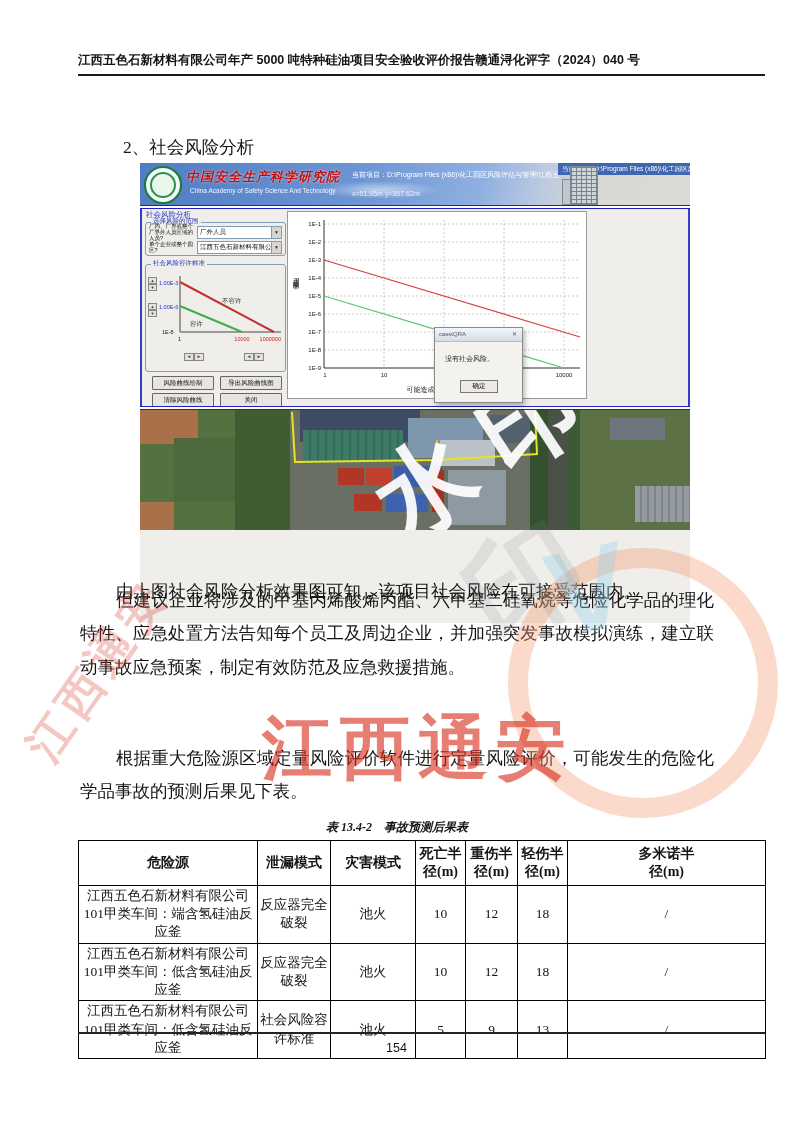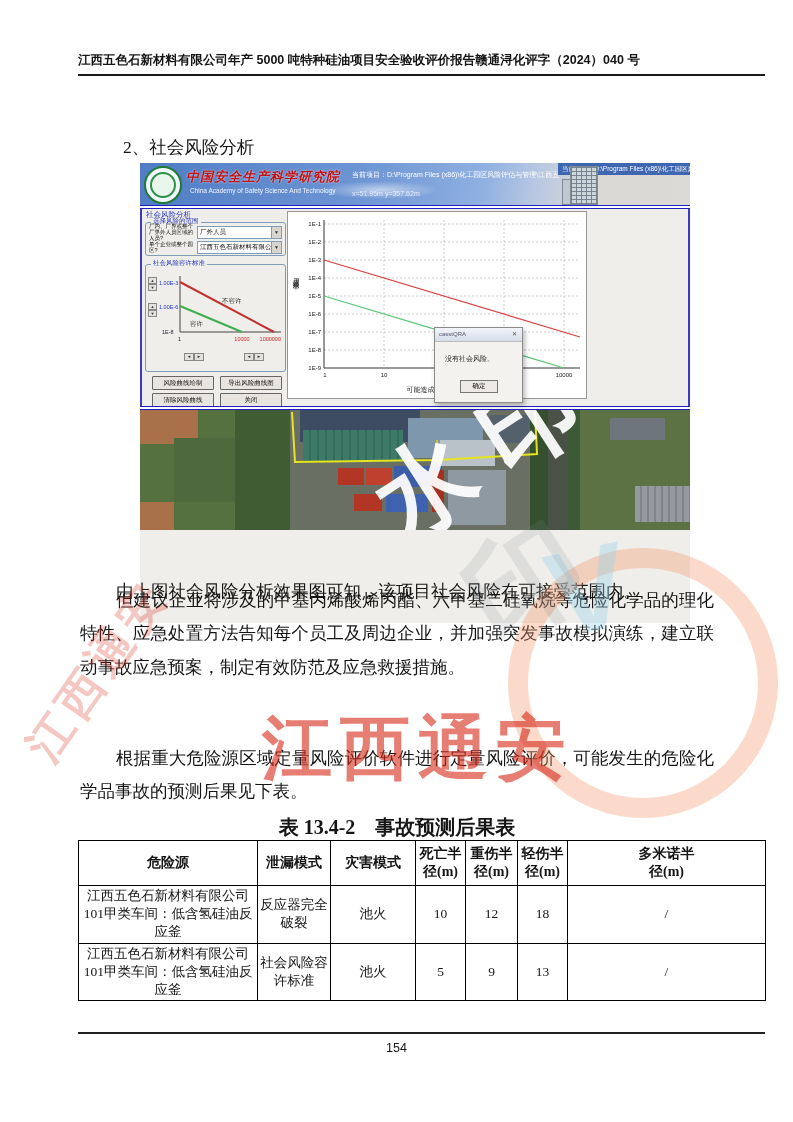--- a/index.html
+++ b/index.html
@@ -285,21 +285,21 @@
         <polyline points="152,2 155,52 298,50 397,44 395,2" fill="none" stroke="#e6e41f" stroke-width="2"></polyline>
         <line x1="297" y1="30" x2="297" y2="52" stroke="#d8c22a" stroke-width="2"></line>
       </svg>
       <div class="wm-stamp">水印</div>
     </div>
   </div>
 
   <div class="abs doc ind" style="top:575px;">由上图社会风险分析效果图可知，该项目社会风险在可接受范围内。</div>
   <div class="abs doc ind" style="top:584px;">但建议企业将涉及的甲基丙烯酸烯丙酯、六甲基二硅氧烷等危险化学品的理化特性、应急处置方法告知每个员工及周边企业，并加强突发事故模拟演练，建立联动事故应急预案，制定有效防范及应急救援措施。</div>
   <div class="abs doc ind" style="top:742px;">根据重大危险源区域定量风险评价软件进行定量风险评价，可能发生的危险化学品事故的预测后果见下表。</div>
-  <div class="abs doc hcent" style="top:811px;font-size:20px;">表 13.4-2　事故预测后果表</div>
+  <div class="abs doc hcent" style="top:811px;font-size:12px;font-style:italic;">表 13.4-2　事故预测后果表</div>
 
   <table class="rtab">
     <colgroup>
       <col style="width:179px">
         <col style="width:73px">
         <col style="width:85px">
       <col style="width:50px">
         <col style="width:52px">
         <col style="width:50px">
         <col style="width:198px">
@@ -312,20 +312,29 @@
       <th>死亡半
 径(m)</th>
       <th>重伤半
 径(m)</th>
       <th>轻伤半
 径(m)</th>
       <th>多米诺半
 径(m)</th>
     </tr>
     <tr>
+      <td>江西五色石新材料有限公司 101甲类车间：端含氢硅油反应釜</td>
+          <td>反应器完全破裂</td>
+      <td>池火</td>
+          <td>10</td>
+      <td>12</td>
+          <td>18</td>
+      <td>/</td>
+    </tr>
+    <tr>
       <td>江西五色石新材料有限公司 101甲类车间：低含氢硅油反应釜</td>
           <td>反应器完全破裂</td>
       <td>池火</td>
           <td>10</td>
       <td>12</td>
           <td>18</td>
       <td>/</td>
     </tr>
     <tr>
       <td>江西五色石新材料有限公司 101甲类车间：低含氢硅油反应釜</td>

